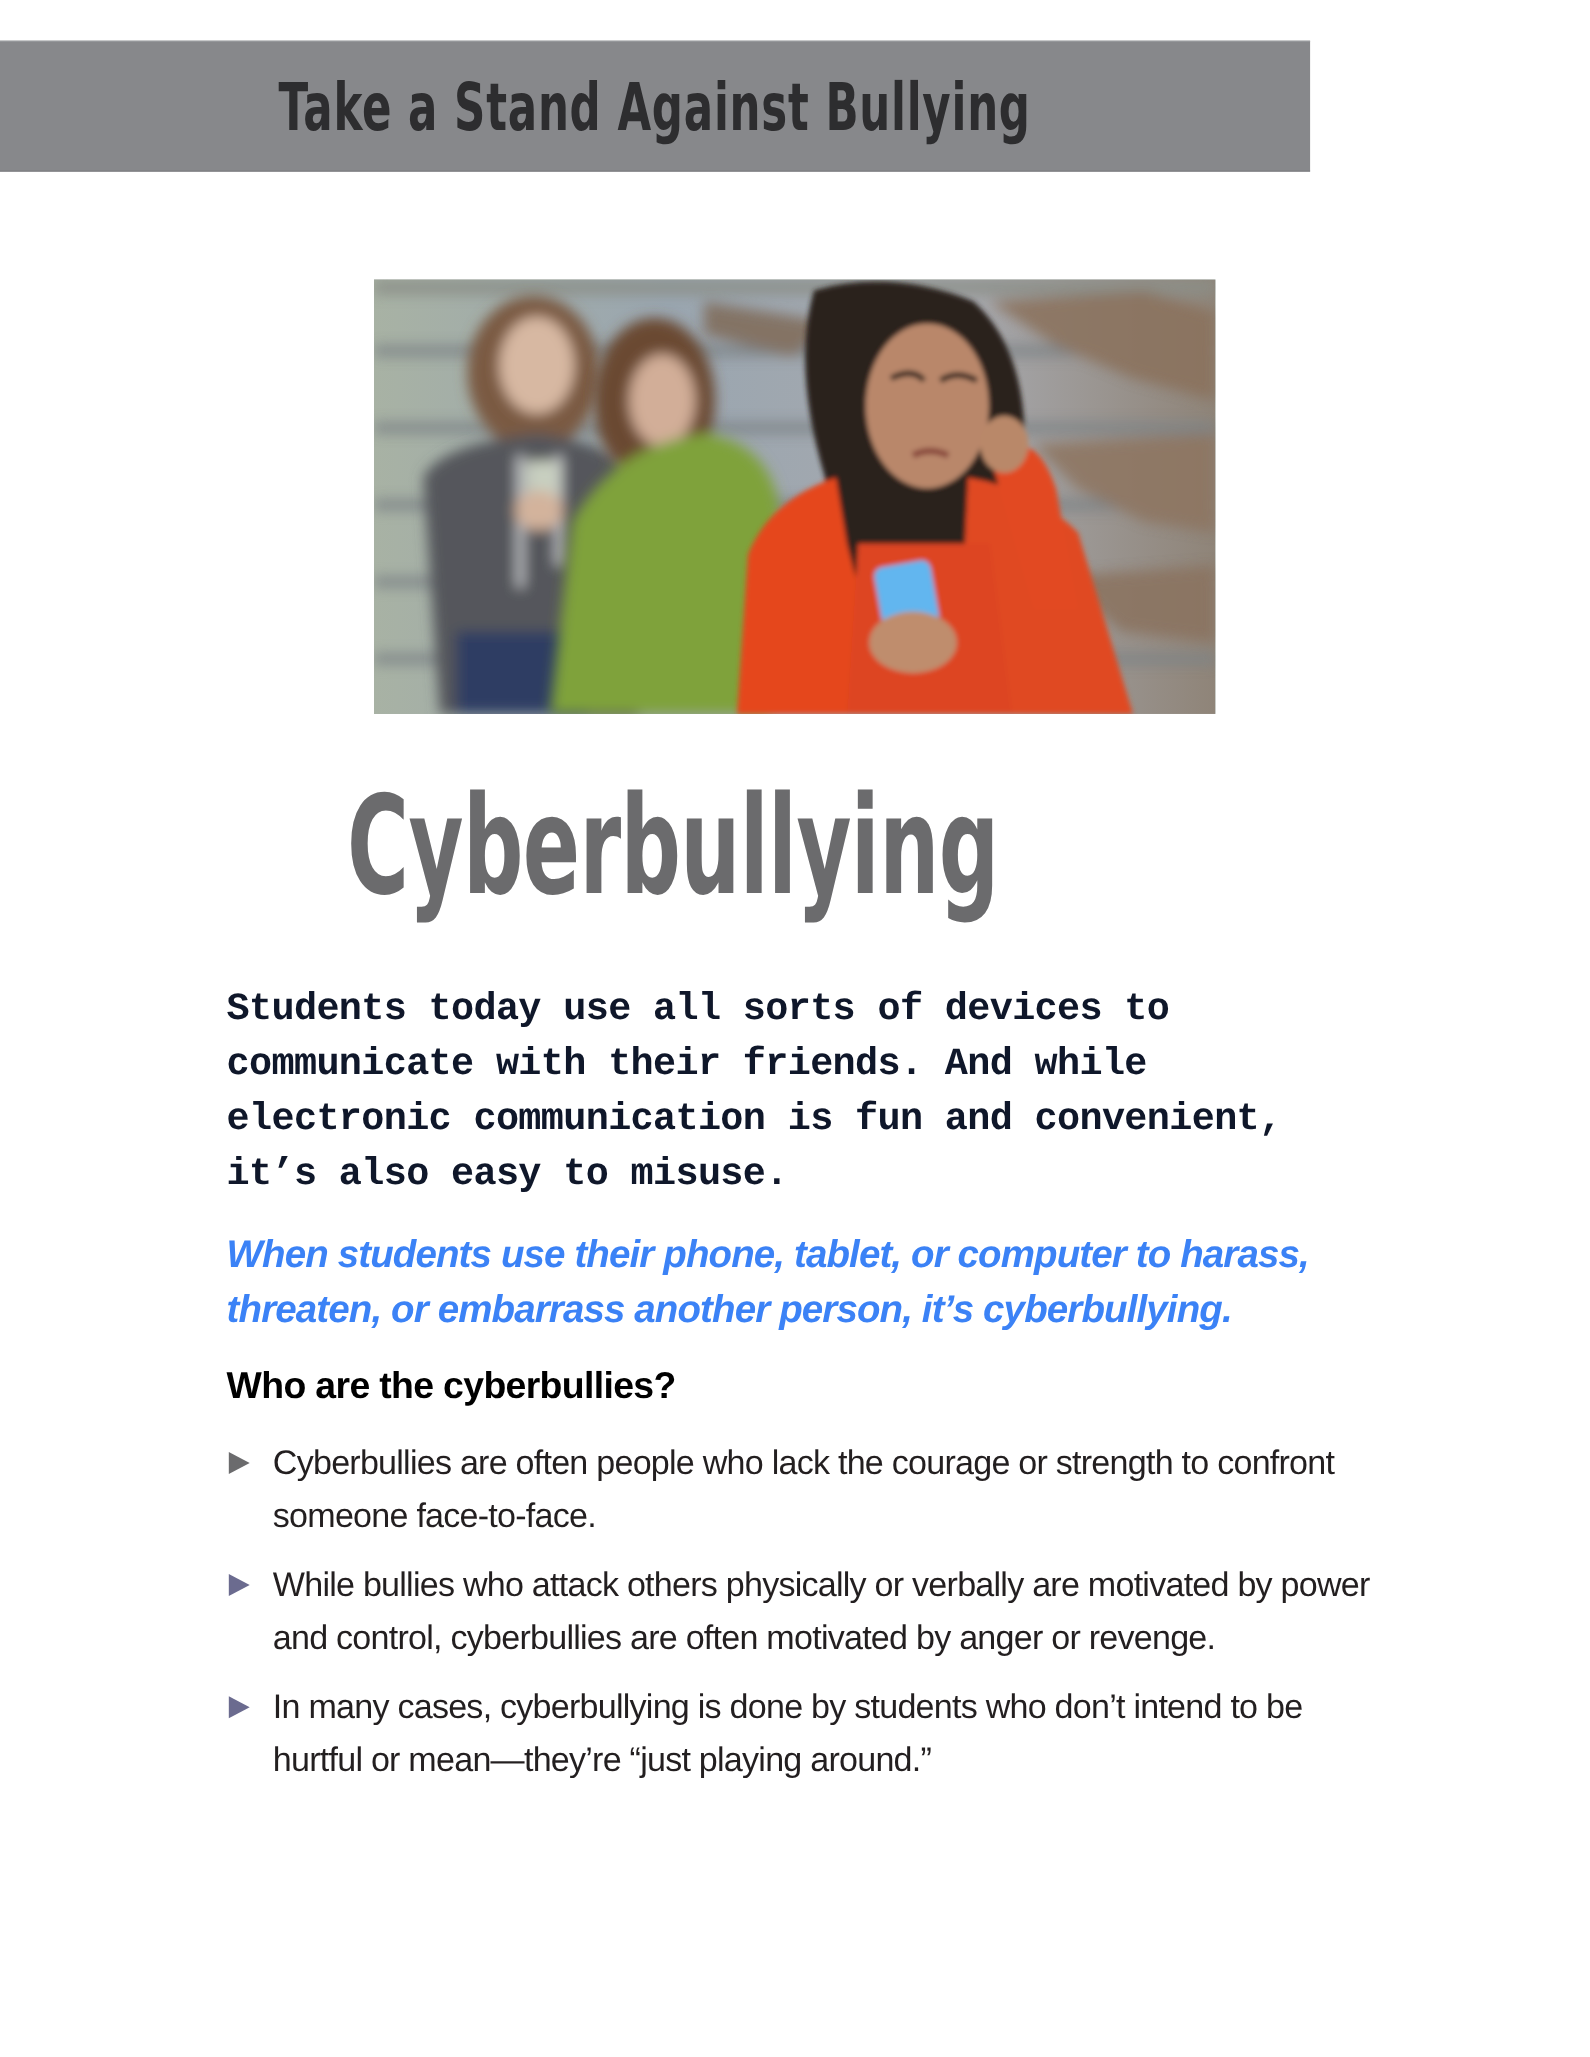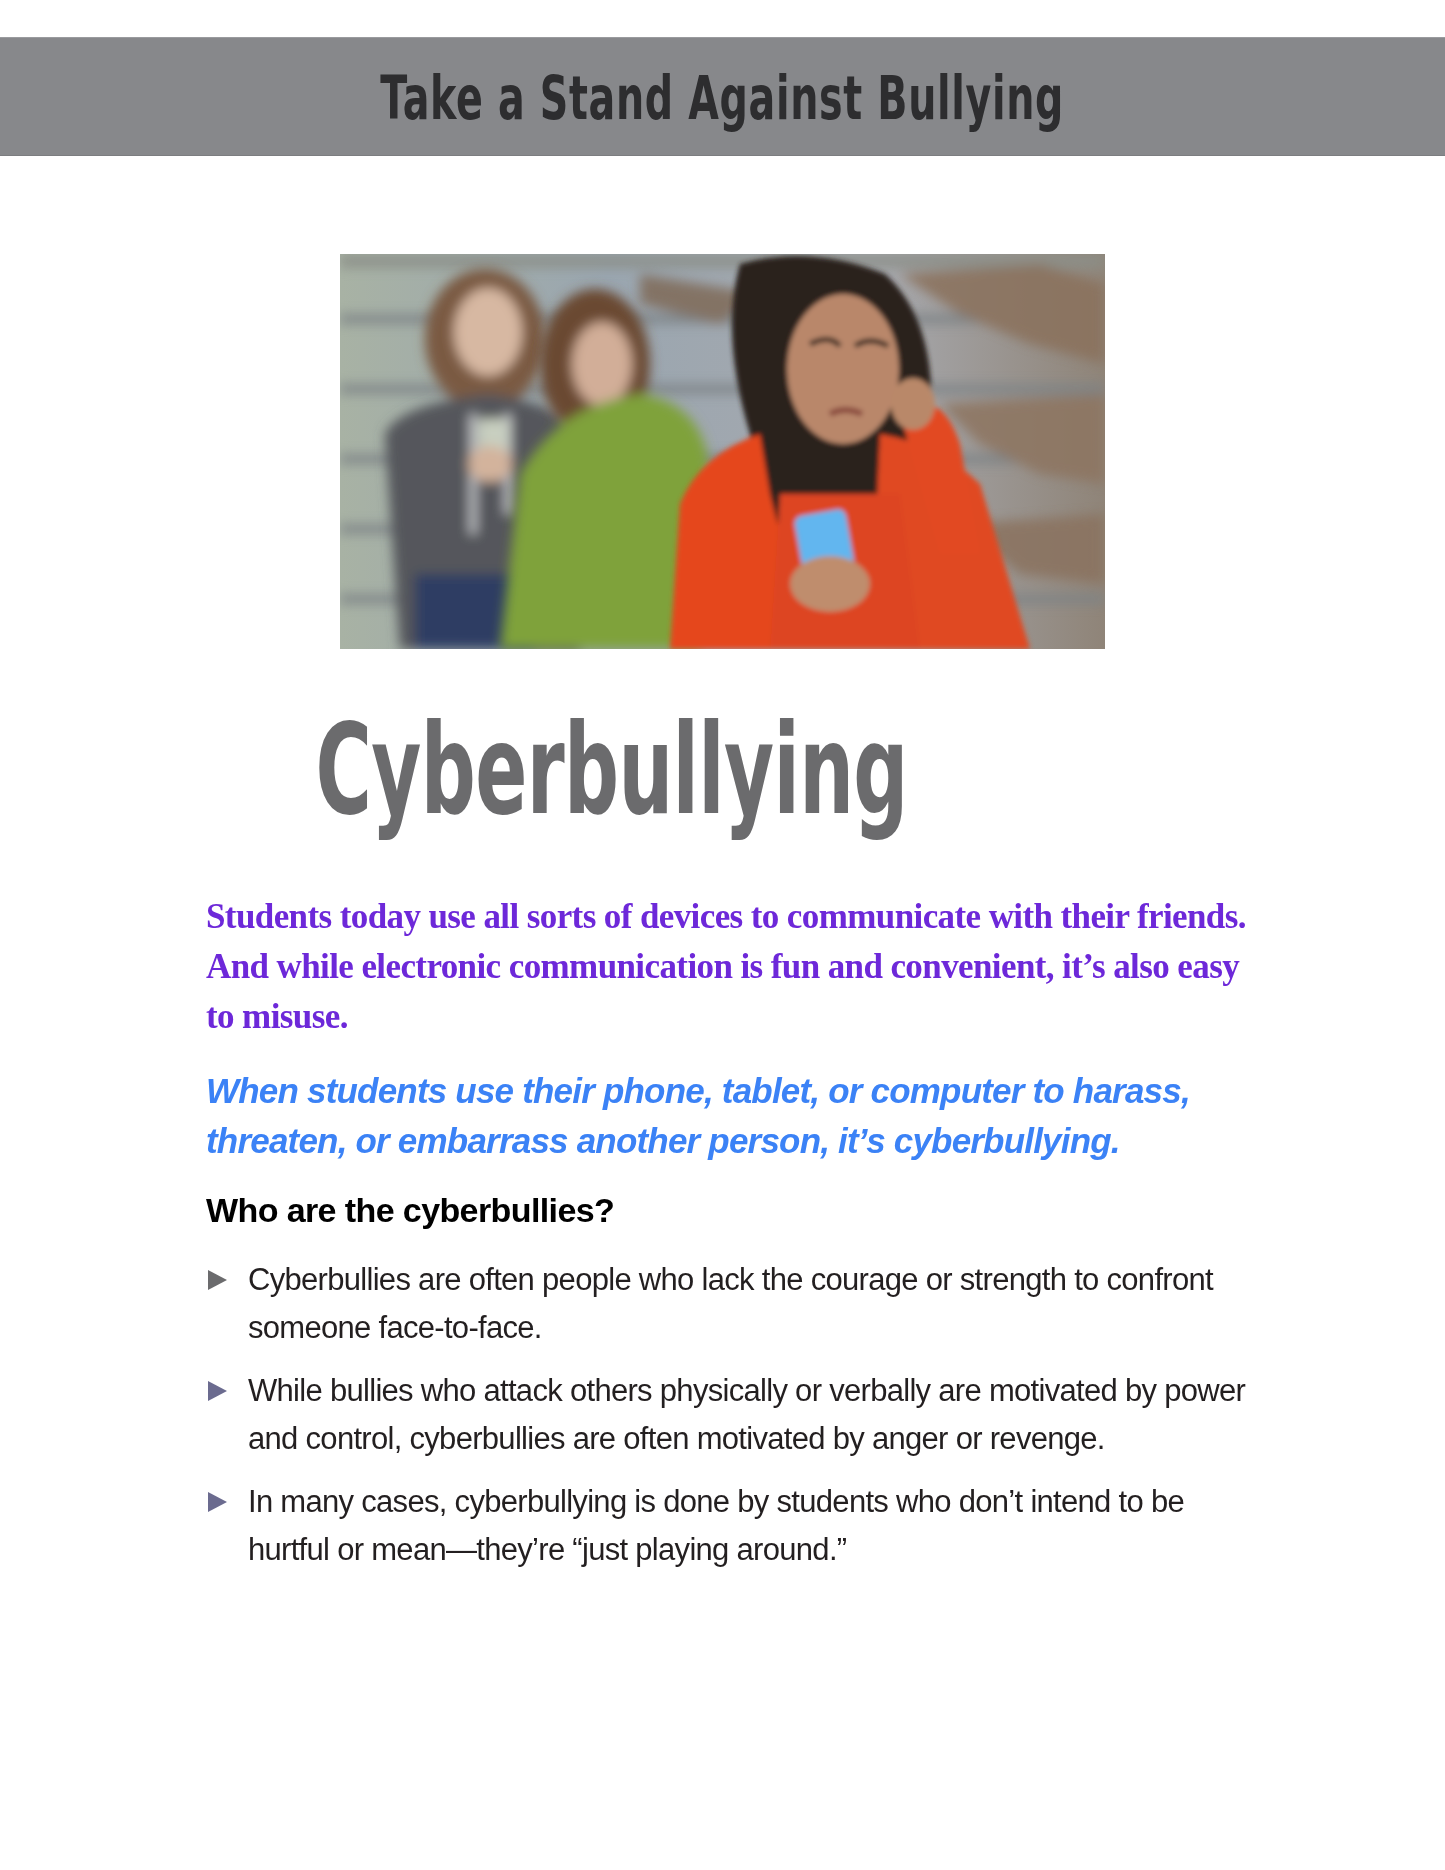--- a/index.html
+++ b/index.html
@@ -4,21 +4,21 @@
   <style>
     html, body { margin: 0; padding: 0; }
     body {
       width: 1445px; height: 1870px;
       background: #ffffff;
       position: relative;
       overflow: hidden;
       font-family: "Liberation Sans", "DejaVu Sans", sans-serif;
     }
     .header-band {
-      position: absolute; left: 0; top: 37px; width: 1445px; height: 119px;
+      position: absolute; left: 0; top: 37px; width: 1191px; height: 119px;
       background: #87888b;
       border-top: 1px solid #9a9b9e;
       border-bottom: 1px solid #7c7d80;
       box-sizing: border-box;
       display: flex; align-items: center; justify-content: center;
     }
     .header-title {
       font-family: "DejaVu Sans", sans-serif;
       font-weight: bold;
       font-size: 60px;
@@ -44,25 +44,25 @@
     }
     .main-title span {
       display: inline-block;
       transform: scaleX(0.62);
       letter-spacing: -1px;
     }
     .content {
       position: absolute; left: 206px; top: 892px; width: 1040px;
     }
     .intro {
-      font-family: Liberation Serif, serif;
+      font-family: Liberation Mono, monospace;
       font-weight: bold;
       font-size: 35px;
       line-height: 50px;
-      color: #6d28d9;
+      color: #0f172a;
       margin: 0;
       letter-spacing: -0.6px;
     }
     .definition {
       font-family: "Liberation Sans", sans-serif;
       font-weight: bold; font-style: italic;
       font-size: 35px;
       line-height: 50px;
       color: #3b82f6;
       margin: 24px 0 0 0;

